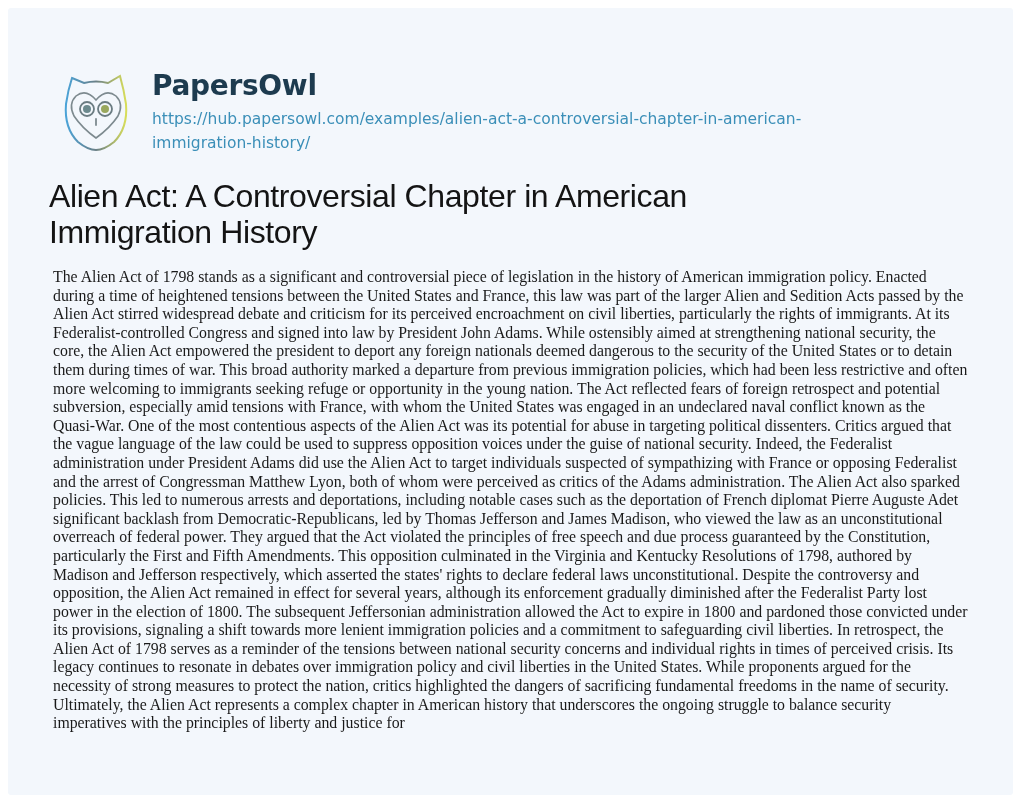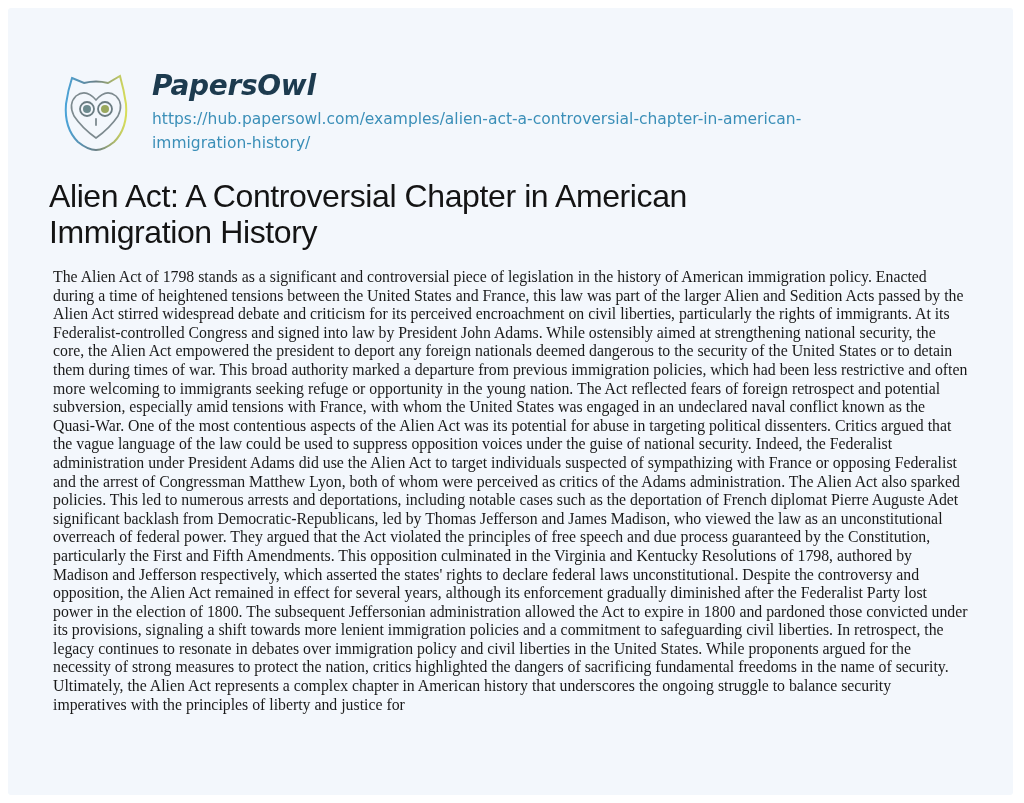--- a/index.html
+++ b/index.html
@@ -43,21 +43,20 @@
   }
   .brand-name {
     font-family: "DejaVu Sans", sans-serif;
     font-weight: bold;
     font-size: 28px;
     color: #1d3b4f;
     letter-spacing: -0.3px;
     line-height: 36px;
     display: block;
     margin-top: -2px;
-    font-style: italic;
   }
   .brand-url {
     font-family: "DejaVu Sans", sans-serif;
     font-size: 15.5px;
     color: #3b8fb8;
     line-height: 24px;
     display: block;
     margin-top: 3px;
     text-decoration: none;
   }
@@ -143,19 +142,20 @@
     <span>administration under President Adams did use the Alien Act to target individuals suspected of sympathizing with France or opposing Federalist</span>
     <span>and the arrest of Congressman Matthew Lyon, both of whom were perceived as critics of the Adams administration. The Alien Act also sparked</span>
     <span>policies. This led to numerous arrests and deportations, including notable cases such as the deportation of French diplomat Pierre Auguste Adet</span>
     <span>significant backlash from Democratic-Republicans, led by Thomas Jefferson and James Madison, who viewed the law as an unconstitutional</span>
     <span>overreach of federal power. They argued that the Act violated the principles of free speech and due process guaranteed by the Constitution,</span>
     <span>particularly the First and Fifth Amendments. This opposition culminated in the Virginia and Kentucky Resolutions of 1798, authored by</span>
     <span>Madison and Jefferson respectively, which asserted the states' rights to declare federal laws unconstitutional. Despite the controversy and</span>
     <span>opposition, the Alien Act remained in effect for several years, although its enforcement gradually diminished after the Federalist Party lost</span>
     <span>power in the election of 1800. The subsequent Jeffersonian administration allowed the Act to expire in 1800 and pardoned those convicted under</span>
     <span>its provisions, signaling a shift towards more lenient immigration policies and a commitment to safeguarding civil liberties. In retrospect, the</span>
+    <span>Alien Act of 1798 serves as a reminder of the tensions between national security concerns and individual rights in times of perceived crisis. Its</span>
     <span>legacy continues to resonate in debates over immigration policy and civil liberties in the United States. While proponents argued for the</span>
     <span>necessity of strong measures to protect the nation, critics highlighted the dangers of sacrificing fundamental freedoms in the name of security.</span>
     <span>Ultimately, the Alien Act represents a complex chapter in American history that underscores the ongoing struggle to balance security</span>
     <span>imperatives with the principles of liberty and justice for</span>
   </p>
 
 </div>
 
 </body></html>

